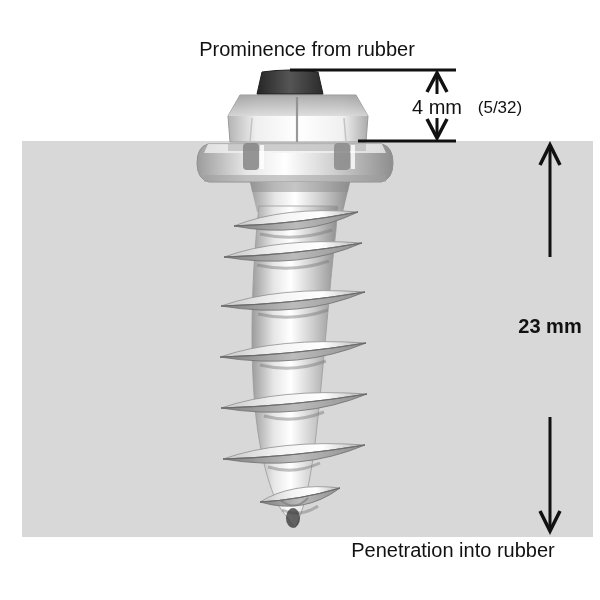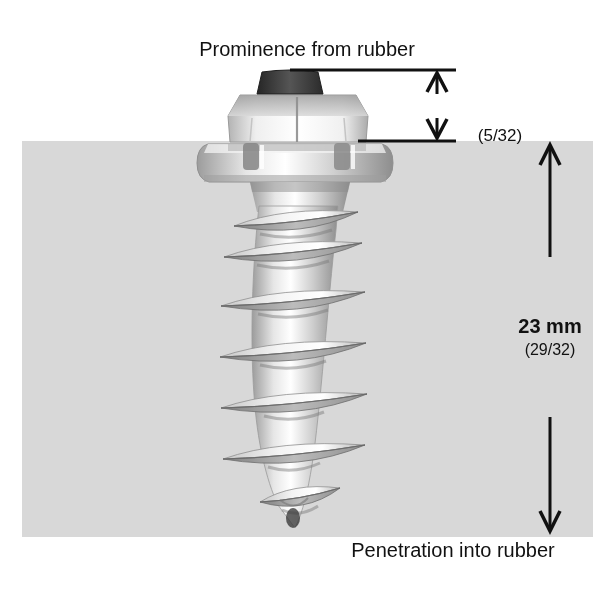--- a/index.html
+++ b/index.html
@@ -14,21 +14,21 @@
     position:absolute;left:22px;top:141px;width:571px;height:396px;
     background:#d8d8d8;
   }
   svg.overlay{position:absolute;left:0;top:0;pointer-events:none;}
   .lbl{position:absolute;text-align:center;white-space:nowrap;line-height:1.1;}
   .lbl-top{left:157px;top:38px;width:300px;font-size:20px;}
   .lbl-bottom{left:303px;top:539px;width:300px;font-size:20px;}
   .dim-value{font-size:20px;}
   .dim-frac{font-size:17px;}
   .v-4mm{left:397px;top:96px;width:80px;}
-  .f-532{left:468px;top:99px;width:64px;margin-top:28px;}
+  .f-532{left:468px;top:99px;width:64px;}
   .v-23mm{left:505px;top:315px;width:90px;font-weight:bold;}
   .f-2932{left:505px;top:341px;width:90px;font-size:16px;}
 </style>
 </head>
 <body>
 
 <div class="stage">
 
   <div class="rubber-band"></div>
 
@@ -156,19 +156,19 @@
       <line x1="550" y1="147" x2="550" y2="257" stroke-width="3"></line>
       <g fill="none" stroke-width="3.5">
         <path d="M540,511 L550,531 L560,511"></path>
       </g>
       <line x1="550" y1="417" x2="550" y2="529" stroke-width="3"></line>
     </g>
   </svg>
 
   <div class="lbl lbl-top">Prominence from rubber</div>
 
+  <div class="lbl dim-value v-4mm">4 mm</div>
   <div class="lbl dim-frac f-532">(5/32)</div>
 
   <div class="lbl dim-value v-23mm">23 mm</div>
-  <div class="lbl dim-frac f-2932">(29/32)</div>
 
   <div class="lbl lbl-bottom">Penetration into rubber</div>
 </div>
 
 </body></html>

